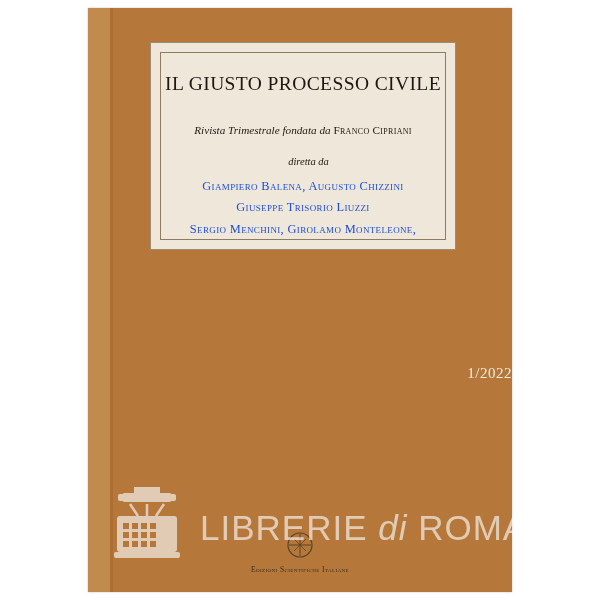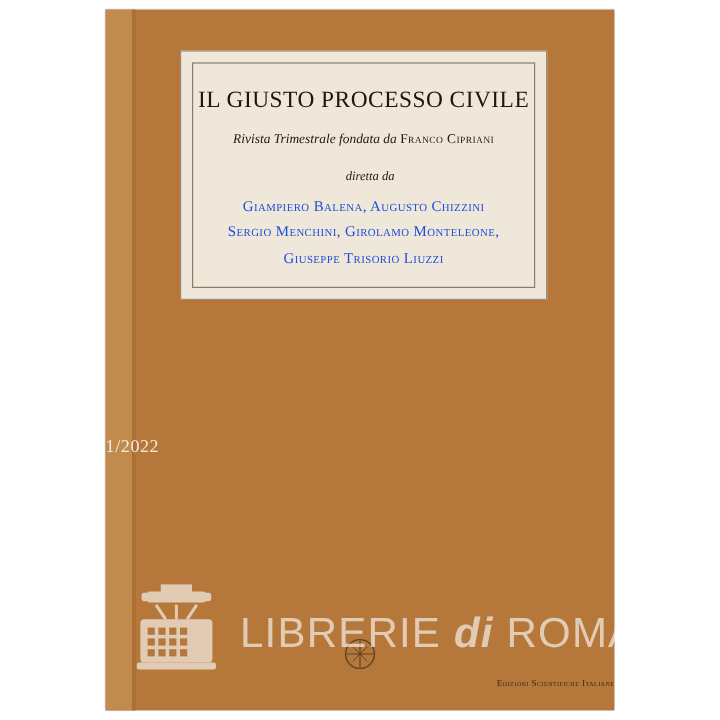--- a/index.html
+++ b/index.html
@@ -78,21 +78,21 @@
   #journal-title {
     font-size: 19.5px;
     letter-spacing: 0.4px;
     color: #20160d;
     text-align: center;
     font-variant: normal;
     white-space: nowrap;
   }
 
   #subtitle {
-    margin-top: 15px;
+    margin-top: 29px;
     font-size: 11.2px;
     font-style: italic;
     color: #20160d;
     text-align: center;
     white-space: nowrap;
   }
   #subtitle .smallcaps {
     font-style: normal;
     font-variant: small-caps;
     letter-spacing: 0.3px;
@@ -119,21 +119,21 @@
     color: #1d4ed8;
     white-space: nowrap;
   }
 
   
   #issue {
     position: absolute;
     left: 0;
     right: 0;
     top: 357px;
-    text-align: left;
+    text-align: right;
     font-size: 15px;
     color: #f3ece0;
     letter-spacing: 0.5px;
   }
 
   
   #publisher {
     position: absolute;
     left: 0;
     right: 0;
@@ -144,21 +144,20 @@
     width: 34px;
     height: 34px;
     margin: 0 auto 3px auto;
     opacity: 0.85;
   }
   #publisher-name {
     font-size: 7.5px;
     color: #3a2c1c;
     font-variant: small-caps;
     letter-spacing: 0.4px;
-    text-align: right;
   }
 
   
   #watermark {
     position: absolute;
     left: 96px;
     top: 478px;
     width: 408px;
     height: 100px;
     display: flex;
@@ -176,21 +175,21 @@
   #wm-text {
     margin-left: 10px;
     font-size: 35px;
     color: #ffffff;
     letter-spacing: 1px;
     font-family: "Liberation Sans", sans-serif;
     white-space: nowrap;
   }
   #wm-text .italic {
     font-style: italic;
-    font-weight: bold;
+    font-weight: normal;
   }
 </style>
 </head>
 <body>
 
 <div id="page">
 
   <div id="cover">
 
     <div id="spine"></div>
@@ -202,22 +201,22 @@
         <div id="journal-title">IL GIUSTO PROCESSO CIVILE</div>
 
         <div id="subtitle">
           <span>Rivista Trimestrale fondata da </span><span class="smallcaps">Franco Cipriani</span>
         </div>
 
         <div id="directed-by">diretta da</div>
 
         <div id="editors">
           <div class="editor-line">Giampiero Balena, Augusto Chizzini</div>
+          <div class="editor-line">Giuseppe Trisorio Liuzzi</div>
           <div class="editor-line">Sergio Menchini, Girolamo Monteleone,</div>
-          <div class="editor-line">Giuseppe Trisorio Liuzzi</div>
         </div>
 
       </div>
     </div>
 
     <div id="issue">1/2022</div>
 
     <div id="publisher">
       <div id="publisher-mark">
         <svg viewBox="0 0 34 34" width="34" height="34" aria-hidden="true">

